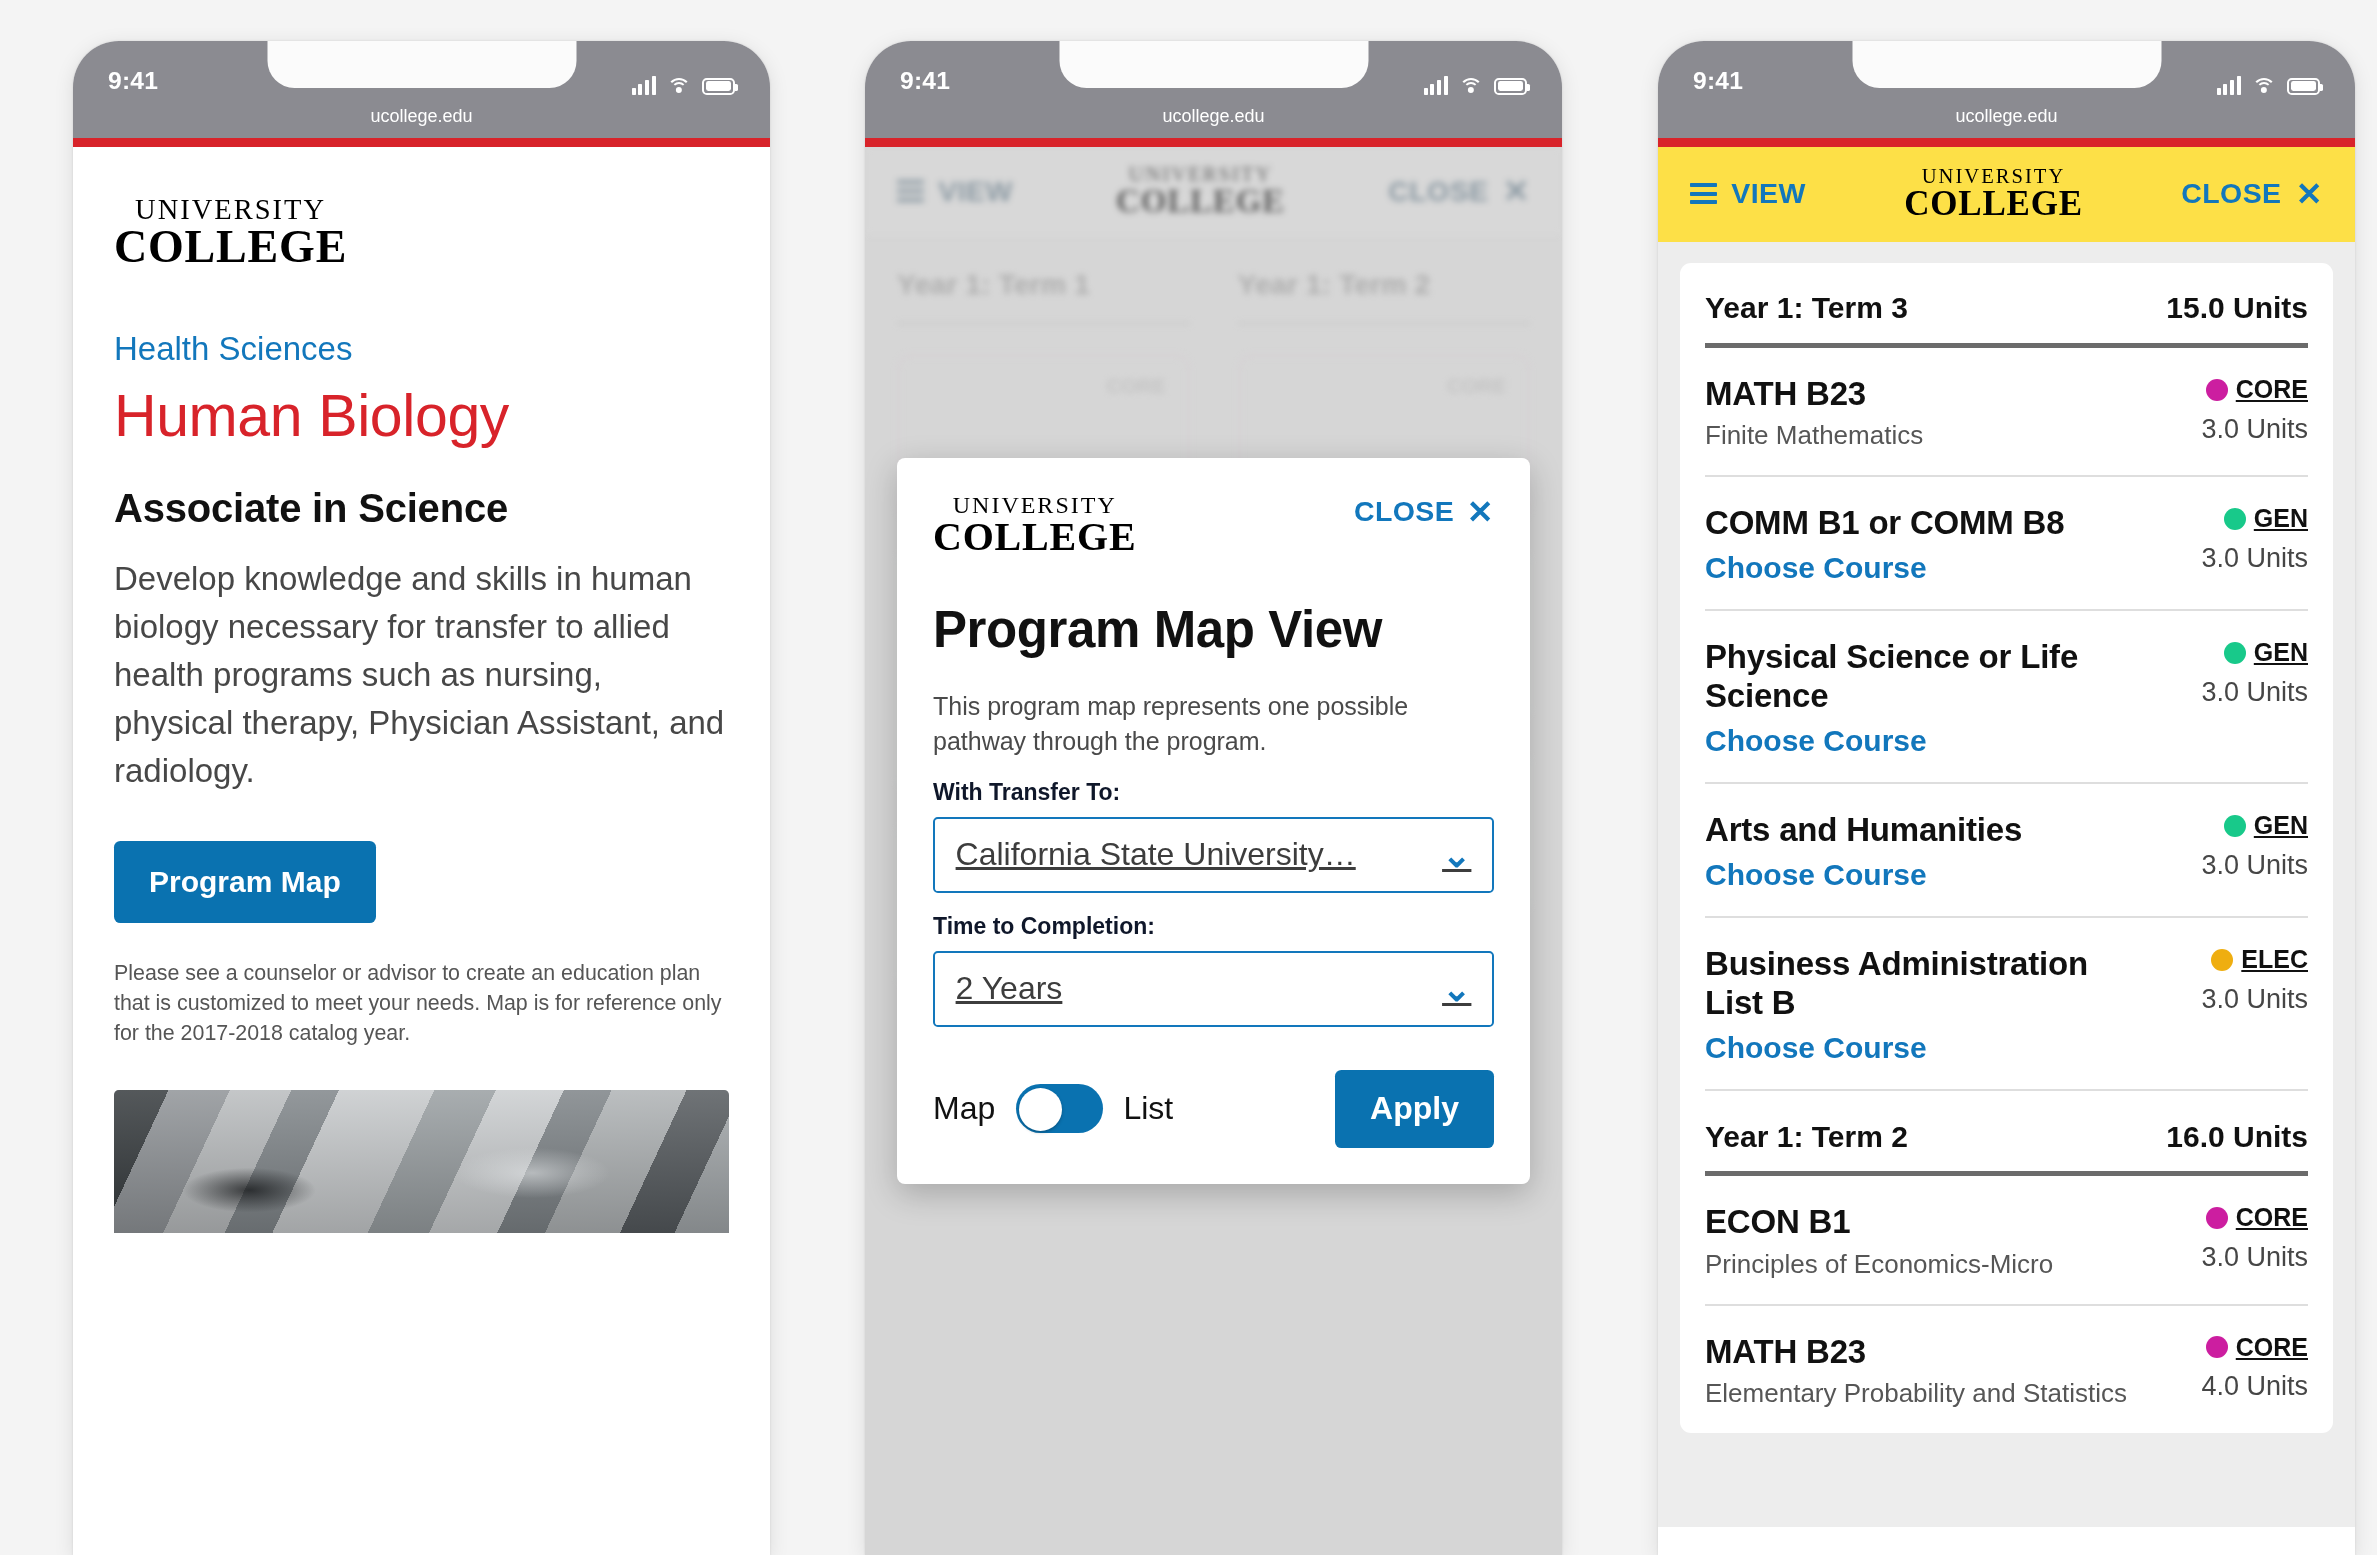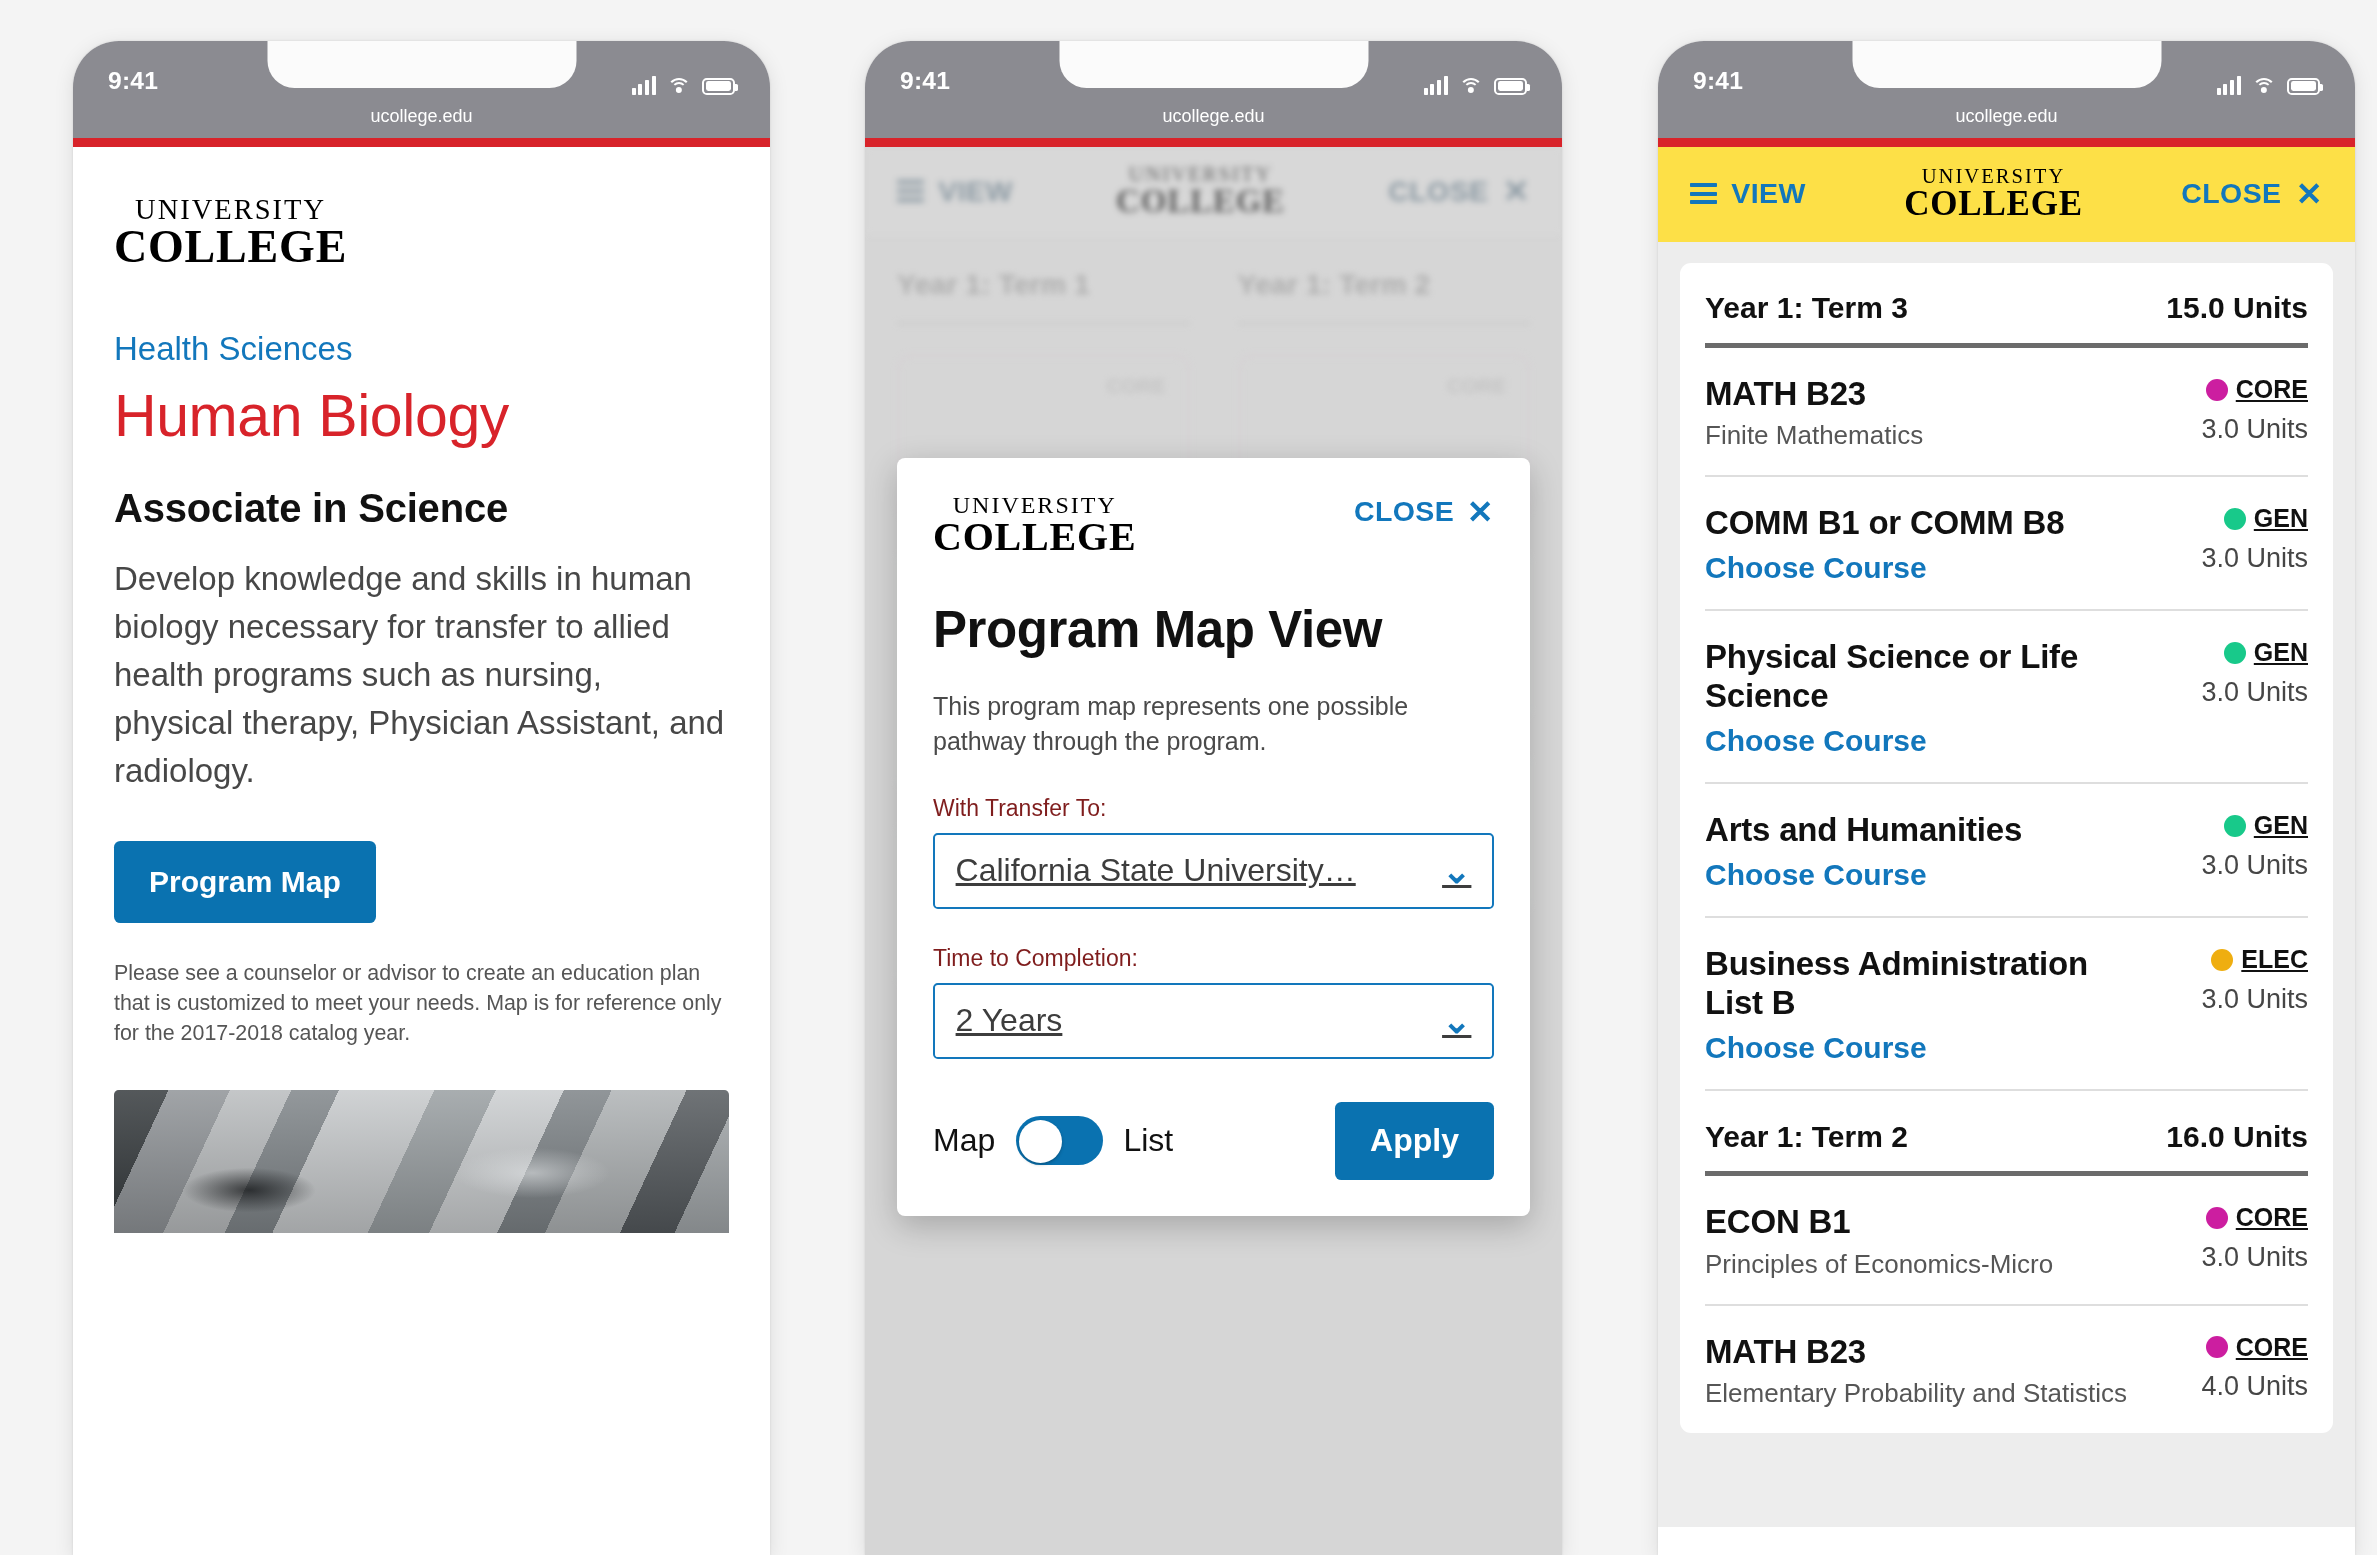--- a/index.html
+++ b/index.html
@@ -135,21 +135,21 @@
     background:#fff; border-radius:8px; padding:35px 36px 36px;
     box-shadow:0 9.5px 32px rgba(0,0,0,.22);
   }
   .modal-top { display:flex; justify-content:space-between; align-items:flex-start;}
   .mlogo .l1{font-size:24px;}
   .mlogo .l2{font-size:40px;}
   .mlogo .ul{height:4.8px;}
   .modal-close { color:#1277bc; font-size:28.5px; font-weight:700; letter-spacing:0.4px; display:flex; gap:12.7px; align-items:center;}
   .modal-title { font-size:51px; font-weight:700; color:#111; margin-top:43px; letter-spacing:-0.4px;}
   .modal-sub { font-size:25px; line-height:1.4; color:#4a4a4a; margin-top:30px;}
-  .fieldlabel { font-size:23px; font-weight:400; color:#7f1d1d; margin-top:36px;}
+  .fieldlabel { font-size:23px; font-weight:700; color:#0f172a; margin-top:20px;}
   .select {
     border:2.4px solid #1277bc; border-radius:4.8px; height:76px;
     display:flex; align-items:center; justify-content:space-between;
     padding:0 20.6px; margin-top:11px; font-size:32px; color:#3d3d3d; background:#fff;text-decoration:underline;
   }
   .chev { color:#1277bc; font-size:35px; font-weight:700; line-height:1;}
   .modal-foot { display:flex; align-items:center; margin-top:43px; gap:0;}
   .tg-label { font-size:32px; color:#111; }
   .toggle {
     width:87px; height:49px; border-radius:27px; background:#0a72b0;

